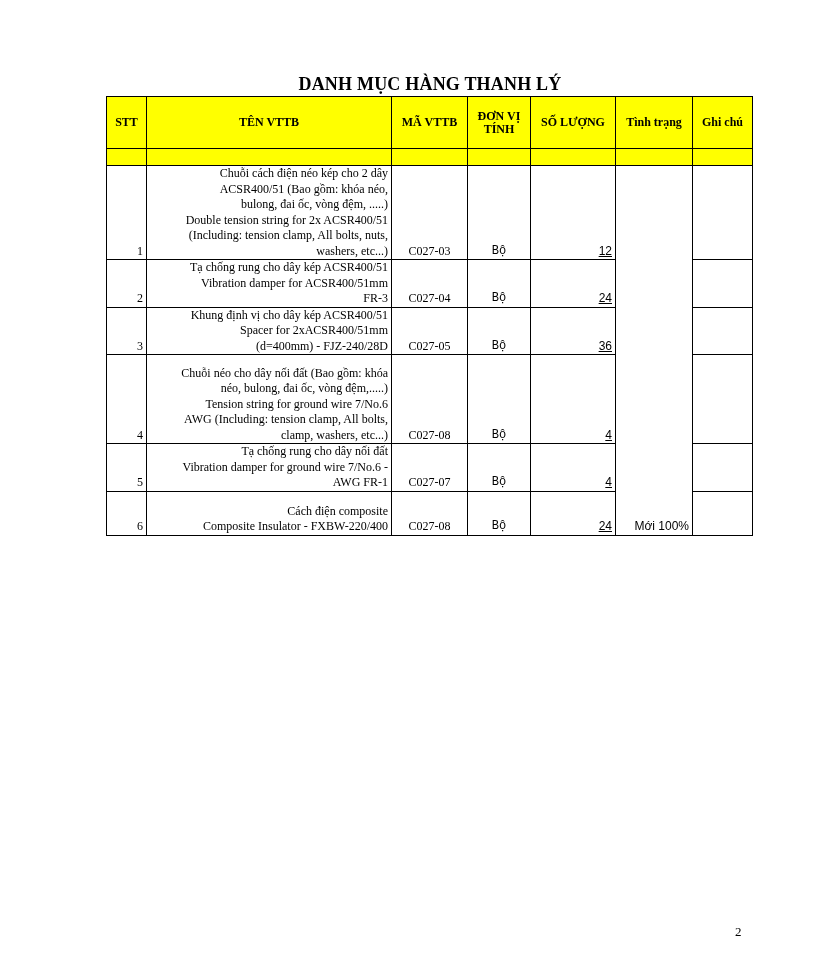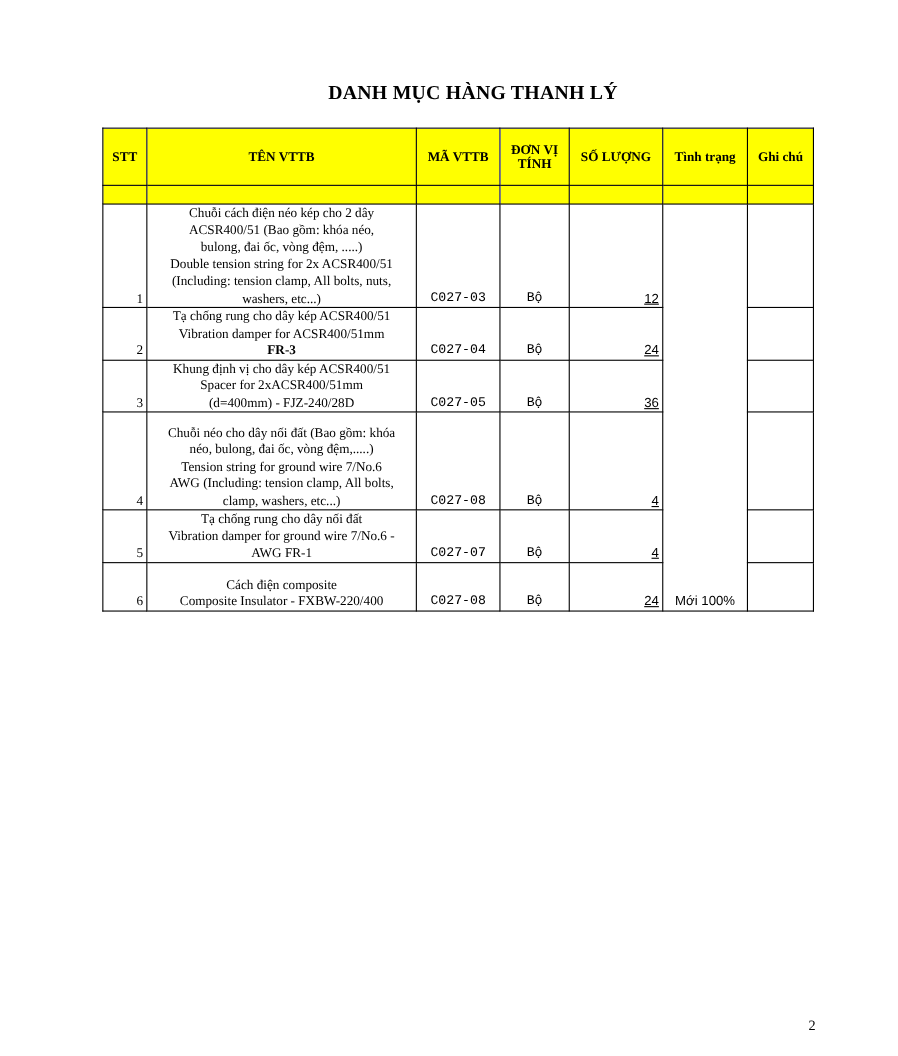--- a/index.html
+++ b/index.html
@@ -2,43 +2,42 @@
 <html><head>
   <meta charset="utf-8">
   <style>
     html, body { margin: 0; padding: 0; background: #ffffff; }
     body { width: 816px; height: 960px; position: relative; overflow: hidden; font-family: "Liberation Serif", serif; color: #000; }
     .title {
       position: absolute; left: 0; width: 860px; top: 74px; text-align: center;
       font-family: "Liberation Serif", serif; font-weight: bold; font-size: 18px; letter-spacing: 0.2px;
     }
     table.list {
-      position: absolute; left: 93px; top: 96px;
+      position: absolute; left: 106px; top: 96px;
       border-collapse: collapse; table-layout: fixed;
       width: 646px;
-      margin-top: 20px;
     }
     table.list td, table.list th {
       border: 1px solid #000; padding: 0 3px; vertical-align: bottom;
       font-size: 12px; line-height: 15.5px; overflow: hidden;
     }
     table.list thead th {
       background: #ffff00; font-weight: bold; vertical-align: middle; text-align: center;
       font-size: 12px; line-height: 13px; height: 51px; padding: 0 2px;
     }
     tr.blank td { background: #ffff00; height: 16px; }
     td.stt { text-align: right; padding-right: 4px; font-family: "Liberation Serif", serif; }
-    td.name { text-align: center; padding-left: 6px; font-family: "Liberation Serif", serif; }
-    td.code { text-align: center; font-family: Liberation Mono, monospace; font-size: 11px; }
+    td.name { text-align: right; padding-left: 6px; font-family: "Liberation Serif", serif; }
+    td.code { text-align: center; font-family: Liberation Serif, serif; font-size: 11px; }
     td.unit { text-align: center; font-family: Liberation Mono, monospace; font-size: 11px; }
     td.qty { text-align: right; padding-right: 6px; font-family: "Liberation Sans", sans-serif; font-size: 11px; text-decoration: underline; }
-    td.status { text-align: center; vertical-align: middle; font-family: "Liberation Sans", sans-serif; font-size: 11px; }
+    td.status { text-align: right; vertical-align: middle; font-family: "Liberation Sans", sans-serif; font-size: 11px; }
     td.note { }
     .line { display: block; white-space: nowrap; }
-    .b { font-weight: bold; }
+    .b { font-weight: normal; }
     .page-num {
       position: absolute; left: 735px; top: 924px; font-size: 13px; font-family: "Liberation Serif", serif;
     }
   </style>
 </head>
 <body>
 
 <div class="title">DANH MỤC HÀNG THANH LÝ</div>
 
 <table class="list">

